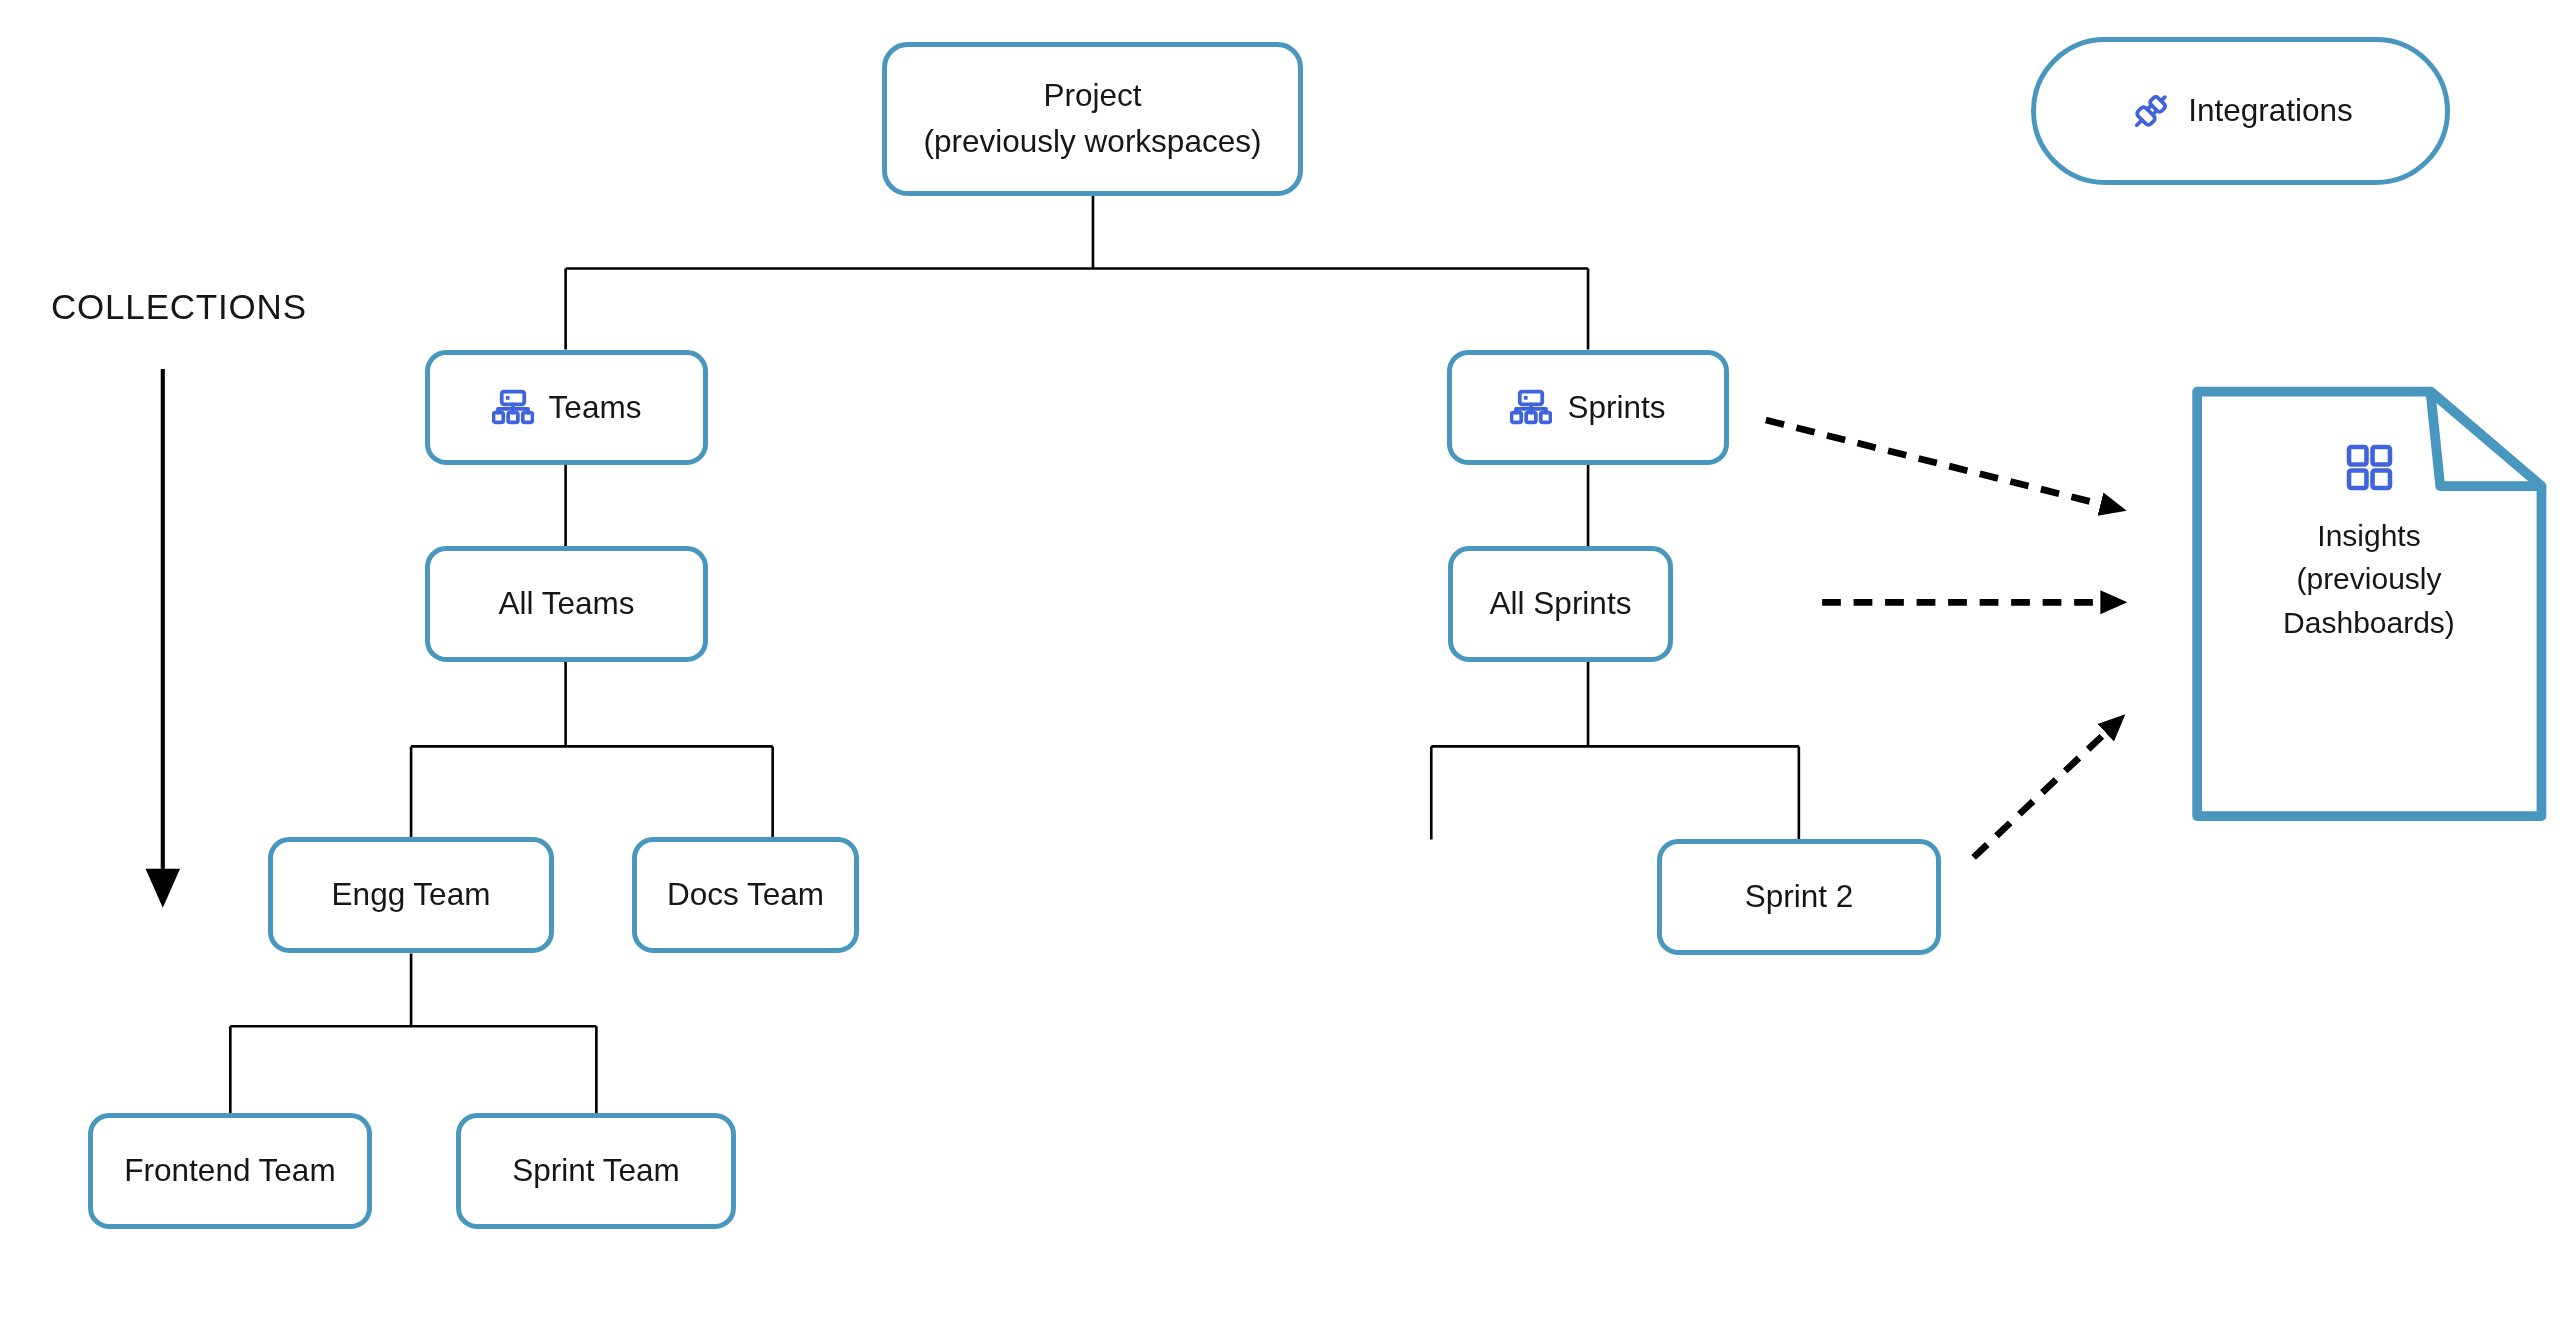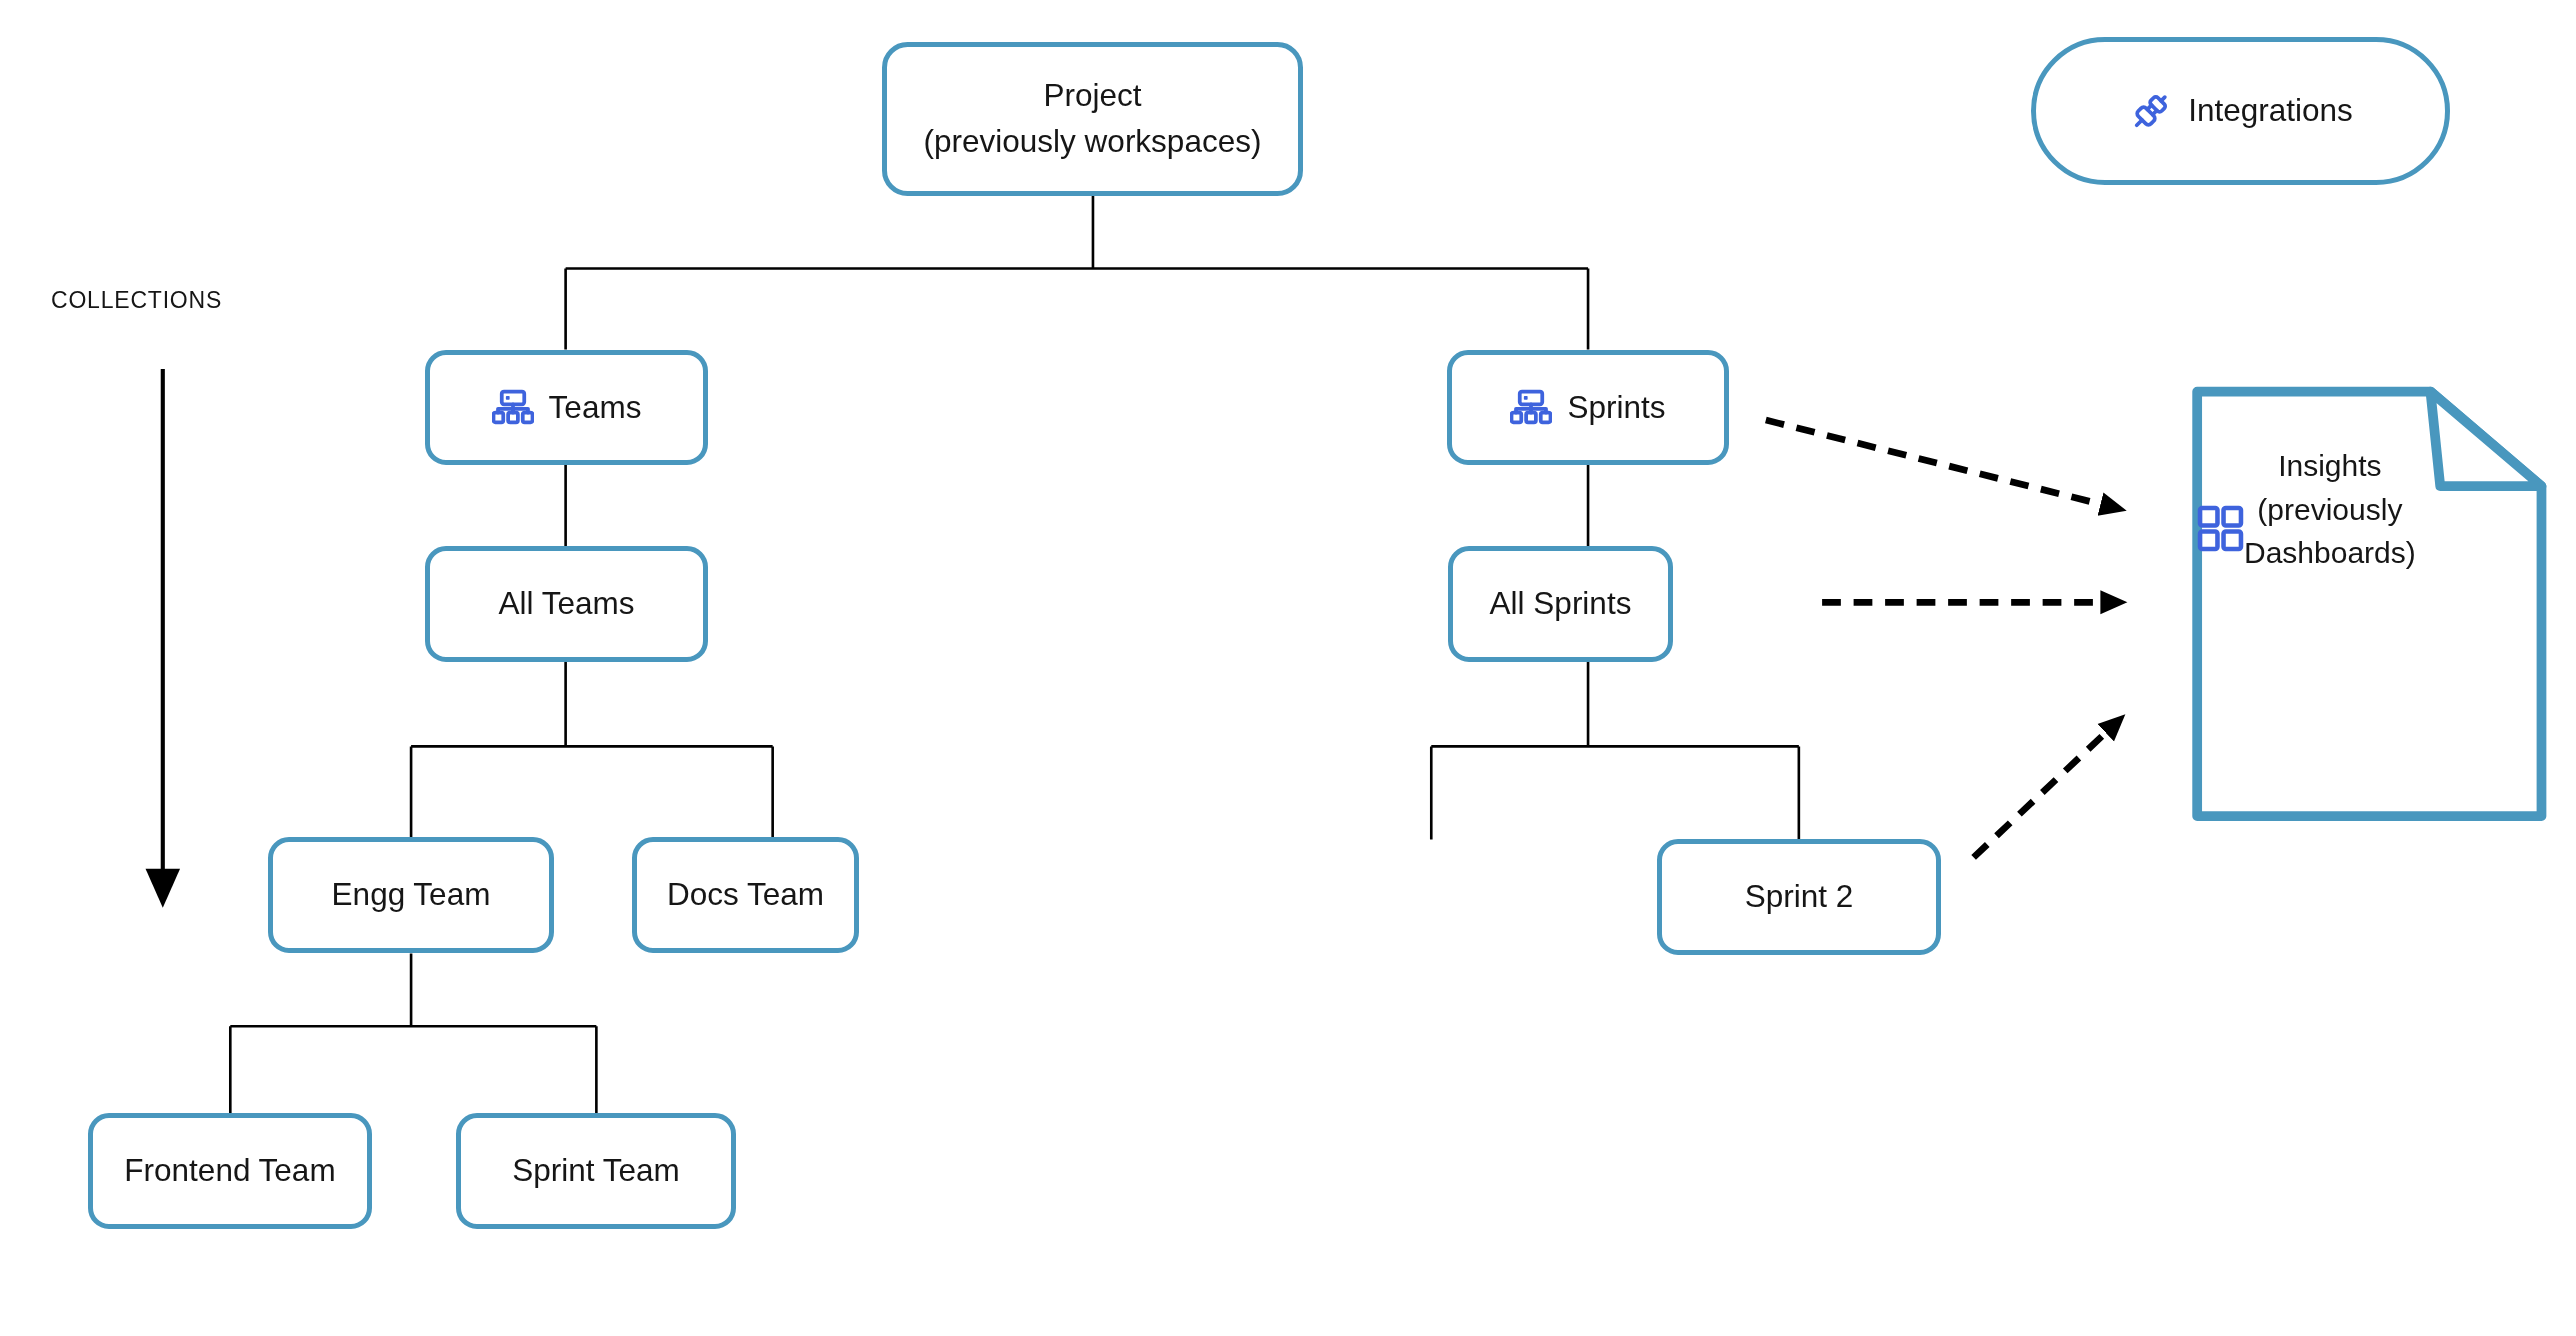--- a/index.html
+++ b/index.html
@@ -67,32 +67,32 @@
     fill: none;
     stroke-width: 5;
     stroke-linecap: round;
     stroke-linejoin: round;
   }
   .icon svg .fill { fill: var(--icon-blue, #3E63DD); }
   .collections-label {
     position: absolute;
     left: 51px;
     top: 287px;
-    font-size: 23px;
+    font-size: 35px;
     letter-spacing: 0.8px;
     color: var(--text, #111);
   }
   .insights-content {
     position: absolute;
     left: 2197px;
     top: 444px;
     width: 344px;
     display: flex;
-    flex-direction: row;
-    align-items: flex-end;
+    flex-direction: column;
+    align-items: center;
     color: var(--text, #111);
   }
   .insights-content .icon { margin-bottom: 19.5px; }
   .insights-content .label {
     font-size: 30px;
     line-height: 1.45;
     white-space: pre-line;
     text-align: center;
   }
 </style>

